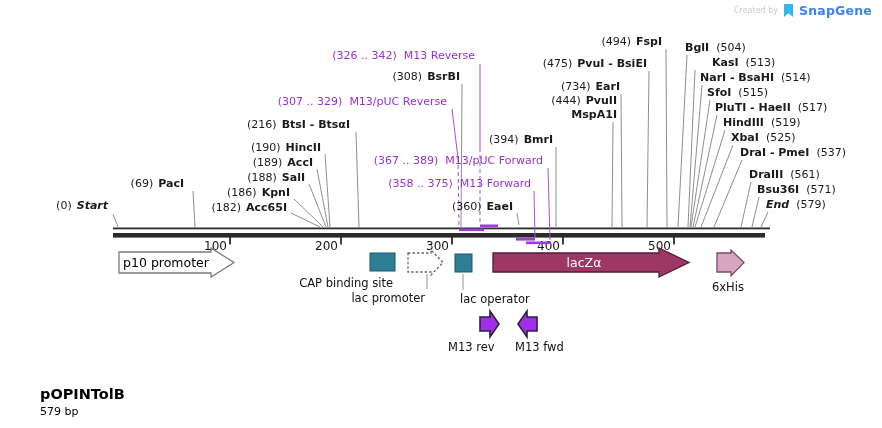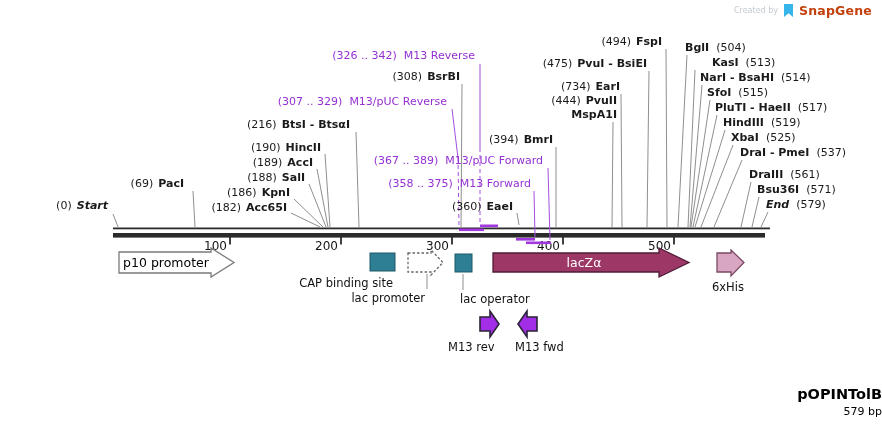--- a/index.html
+++ b/index.html
@@ -11,22 +11,22 @@
   .site .name{font-weight:bold;}
   .site .pos{font-weight:normal;}
   .site .pos.l{margin-right:5px;}
   .site .pos.r{margin-left:7px;}
   .site.primer{color:#9531d3;}
   .site.primer .name{font-weight:normal;margin-left:2px;}
   .site.terminus .name{font-style:italic;}
   .flabel{position:absolute;white-space:nowrap;font-size:11.5px;color:#111;}
   .logo{position:absolute;top:3px;right:10px;display:flex;align-items:center;gap:5px;}
   .logo .created{font-size:8px;color:#c4cad2;}
-  .logo .brand{font-size:12.5px;color:#c2410c;font-weight:bold;letter-spacing:.2px;}
-  .titleblock{position:absolute;left:0;right:0;top:386px;text-align:right;color:#000;}
+  .logo .brand{font-size:12.5px;color:#3b82f6;font-weight:bold;letter-spacing:.2px;}
+  .titleblock{position:absolute;left:0;right:0;top:386px;text-align:left;color:#000;padding-left:40px;}
   .ptitle{font-size:14.5px;font-weight:bold;}
   .plen{font-size:11px;margin-top:3px;}
 </style>
 </head>
 <body>
 
 <div class="canvas">
 
   <div class="logo">
     <span class="created">Created by</span>

